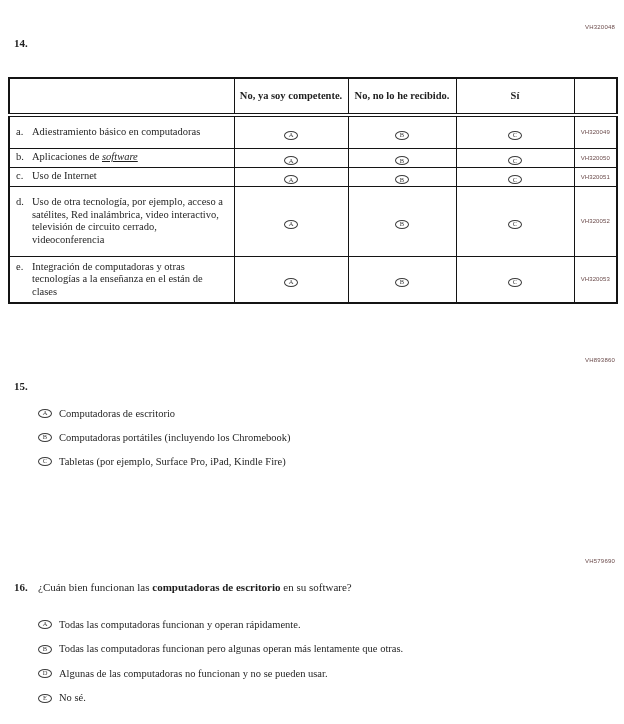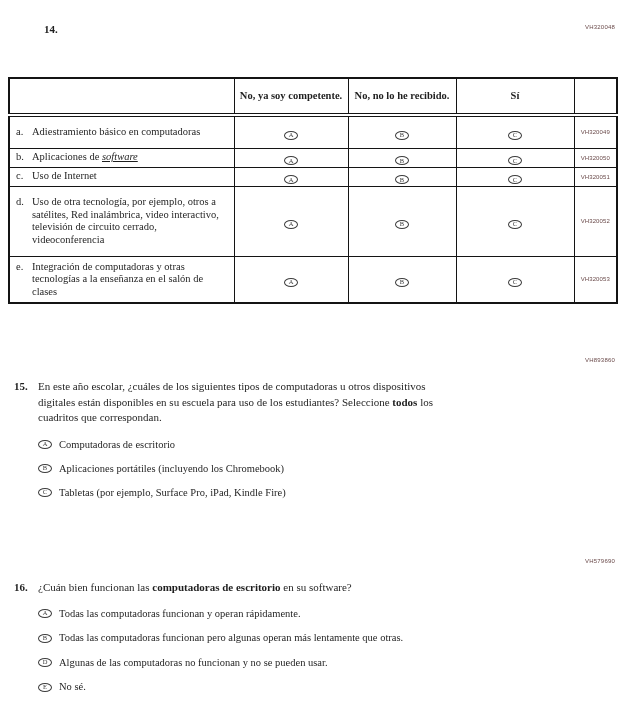--- a/index.html
+++ b/index.html
@@ -16,21 +16,21 @@
     position:absolute;
     font-family:"Liberation Sans","DejaVu Sans",sans-serif;
     font-size:6px; letter-spacing:.2px;
     color:#6a4a4a;
   }
   .code-q14 { top:24px; right:9px; }
   .code-q15 { top:357px; right:9px; }
   .code-q16 { top:558px; right:9px; }
 
   .question { position:absolute; left:14px; }
-  .q14 { top:22px; width:505px;margin-left:30px; }
+  .q14 { top:36px; width:505px; }
   .q15 { top:379px; width:505px; }
   .q16 { top:580px; width:600px; }
   .qrow { display:flex; align-items:flex-start; }
   .qnum { font-weight:bold; width:20px; flex:none; font-size:11px; line-height:15.5px; }
   .qtext { font-size:11px; line-height:15.5px; margin-left:4px; }
   .q14 .qtext { width:450px; }
   .q15 .qtext { width:425px; }
   .q16 .qtext { width:560px; }
   .qtext b { font-weight:bold; }
 
@@ -42,21 +42,21 @@
     background:#fff;
   }
   .bubble .bl {
     font-size:6.5px; line-height:1; color:#3c3c3c;
     font-family:"Liberation Serif","DejaVu Serif",serif;
   }
 
   
   .options { margin-left:24px; }
   .q15 .options { margin-top:12px; }
-  .q16 .options { margin-top:11px; }
+  .q16 .options { margin-top:22px; }
   .option { display:flex; align-items:center; margin-bottom:10px; }
   .q16 .option { margin-bottom:10.5px; }
   .option .bubble { margin-right:7px; }
   .option-text { font-size:10.5px; line-height:14px; }
 
   
   .qtable {
     position:absolute; top:77px; left:8px;
     border-collapse:collapse; table-layout:fixed;
     width:608px;
@@ -162,39 +162,39 @@
             </span></td>
         <td class="opt"><span class="bubble">
               <span class="bl">C</span>
             </span></td>
         <td class="codecell">VH320051</td>
       </tr>
       <tr style="height:70px;">
         <td class="desc">
           <div class="rowflex">
               <span class="rl">d.</span>
-              <span class="rt">Uso de otra tecnología, por ejemplo, otros a satélites, Red inalámbrica, video interactivo, televisión de circuito cerrado, videoconferencia</span>
+              <span class="rt">Uso de otra tecnología, por ejemplo, acceso a satélites, Red inalámbrica, video interactivo, televisión de circuito cerrado, videoconferencia</span>
             </div>
         </td>
         <td class="opt"><span class="bubble">
               <span class="bl">A</span>
             </span></td>
         <td class="opt"><span class="bubble">
               <span class="bl">B</span>
             </span></td>
         <td class="opt"><span class="bubble">
               <span class="bl">C</span>
             </span></td>
         <td class="codecell">VH320052</td>
       </tr>
       <tr style="height:47px;">
         <td class="desc">
           <div class="rowflex">
               <span class="rl">e.</span>
-              <span class="rt">Integración de computadoras y otras tecnologías a la enseñanza en el salón de clases</span>
+              <span class="rt">Integración de computadoras y otras tecnologías a la enseñanza en el están de clases</span>
             </div>
         </td>
         <td class="opt"><span class="bubble">
               <span class="bl">A</span>
             </span></td>
         <td class="opt"><span class="bubble">
               <span class="bl">B</span>
             </span></td>
         <td class="opt"><span class="bubble">
               <span class="bl">C</span>
@@ -202,34 +202,33 @@
         <td class="codecell">VH320053</td>
       </tr>
     </tbody>
   </table>
 
   <span class="item-code code-q15">VH893860</span>
 
   <div class="question q15">
     <div class="qrow">
       <span class="qnum">15.</span>
-      <div class="qtext"><span>En este año escolar, ¿cuáles de los siguientes tipos de computadoras u otros dispositivos digitales están disponibles en su escuela para uso de los estudiantes? Seleccione </span><b>todos</b><span> los cuadritos que correspondan.</span></div>
     </div>
     <div class="options">
       <div class="option">
         <span class="bubble">
             <span class="bl">A</span>
           </span>
         <span class="option-text">Computadoras de escritorio</span>
       </div>
       <div class="option">
         <span class="bubble">
             <span class="bl">B</span>
           </span>
-        <span class="option-text">Aplicaciones portátiles (incluyendo los Chromebook)</span>
+        <span class="option-text">Computadoras portátiles (incluyendo los Chromebook)</span>
       </div>
       <div class="option">
         <span class="bubble">
             <span class="bl">C</span>
           </span>
         <span class="option-text">Tabletas (por ejemplo, Surface Pro, iPad, Kindle Fire)</span>
       </div>
     </div>
   </div>
 

